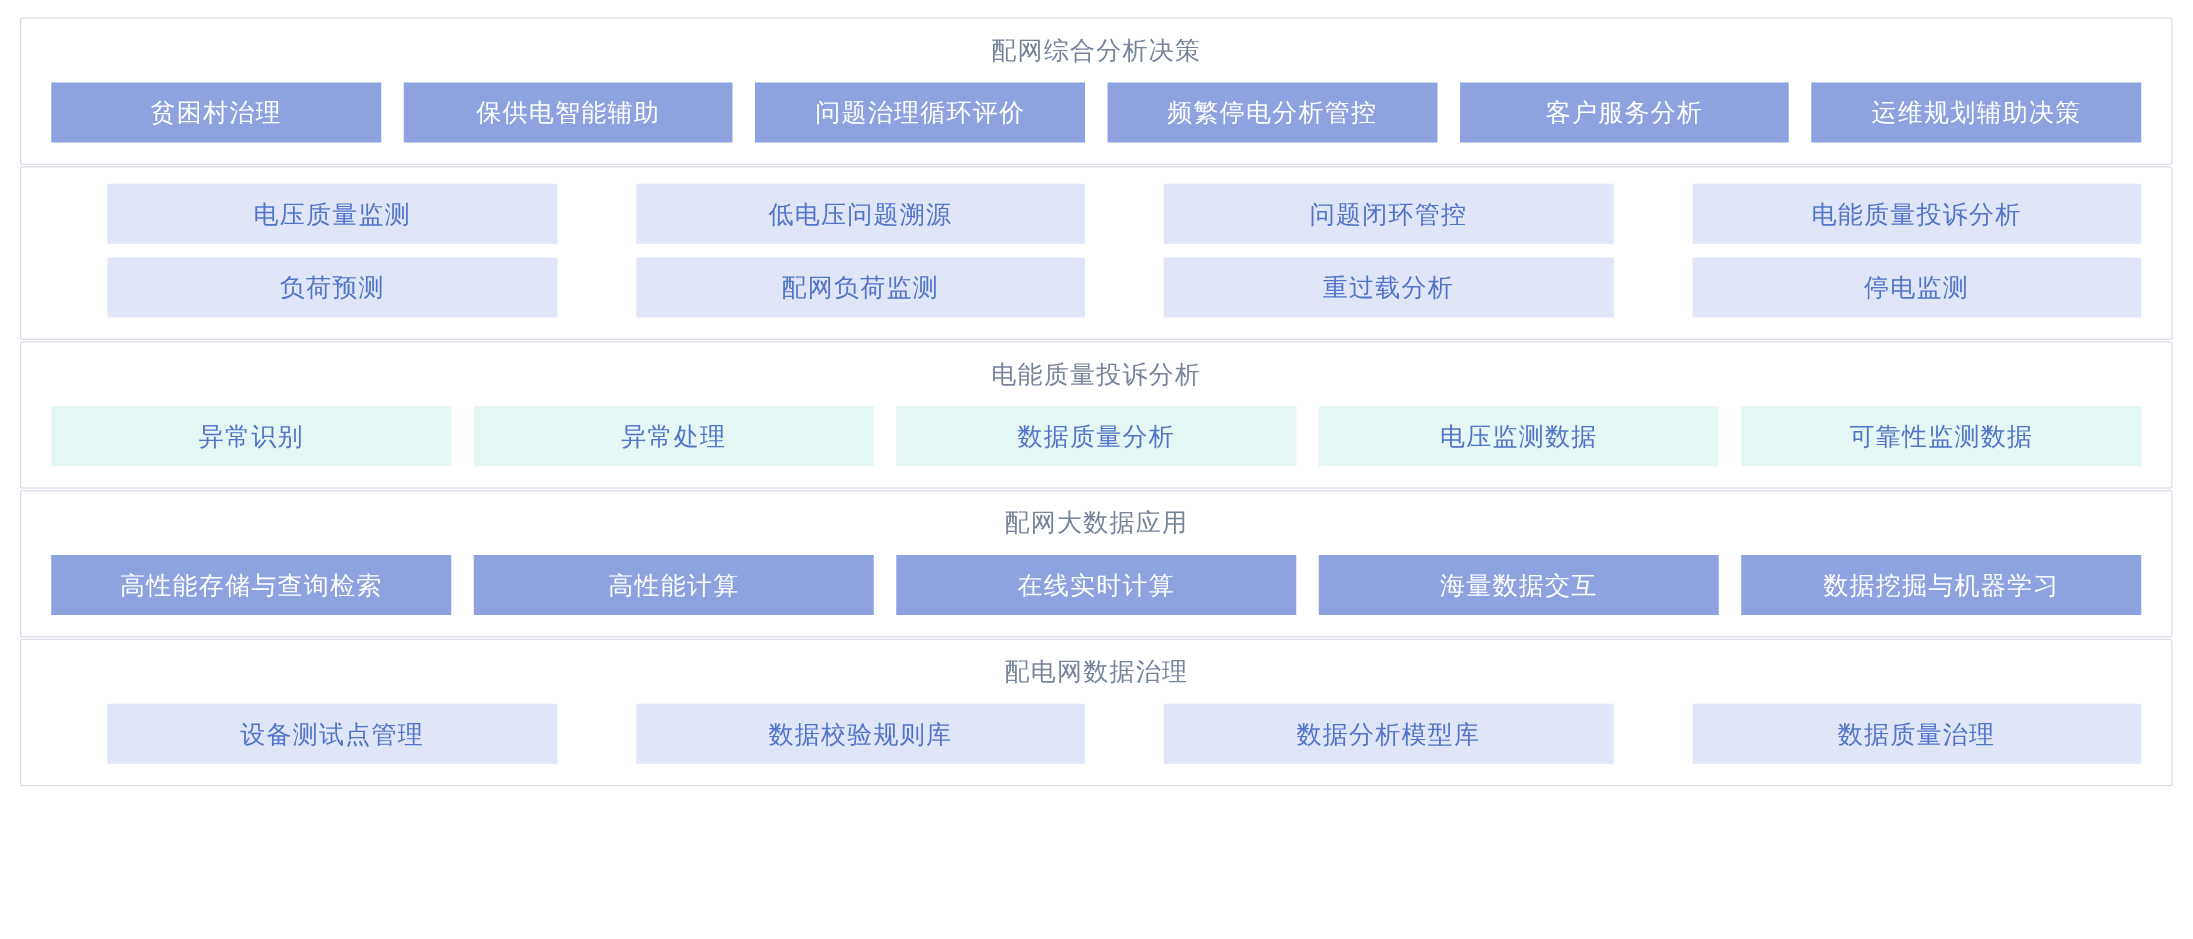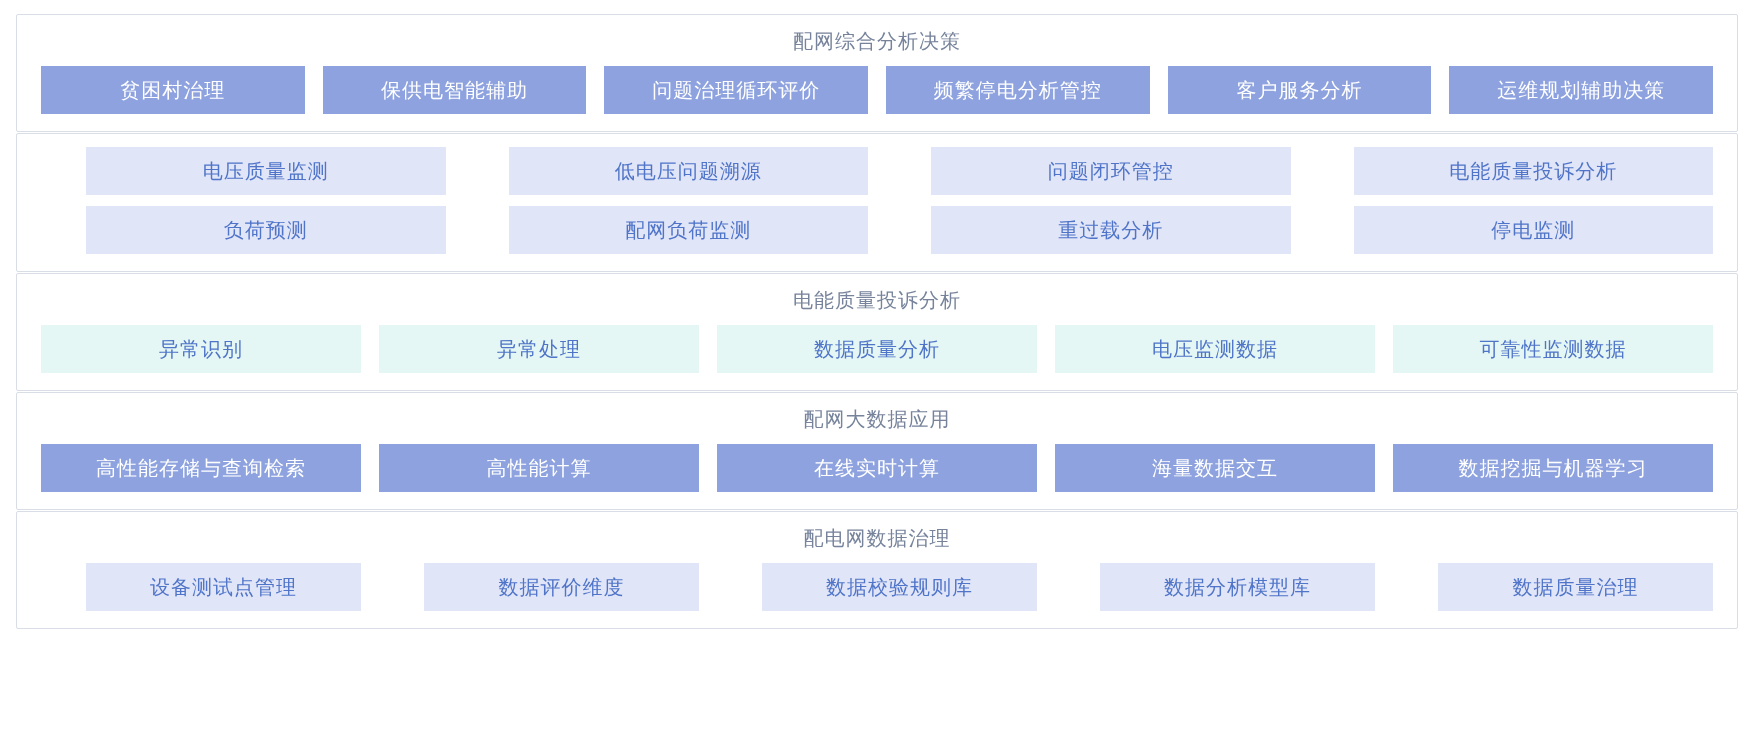--- a/index.html
+++ b/index.html
@@ -126,20 +126,19 @@
           <div class="tile solid">海量数据交互</div>
           <div class="tile solid">数据挖掘与机器学习</div>
         </div>
       </div>
     </section>
     <section class="panel">
       <div class="panel-title">配电网数据治理</div>
       <div class="tile-rows">
         <div class="tile-row">
           <div class="tile lavender">设备测试点管理</div>
-          <div class="tile lavender">数据评价维度</div>
           <div class="tile lavender">数据校验规则库</div>
           <div class="tile lavender">数据分析模型库</div>
           <div class="tile lavender">数据质量治理</div>
         </div>
       </div>
     </section>
   </div>
 
 </body></html>

